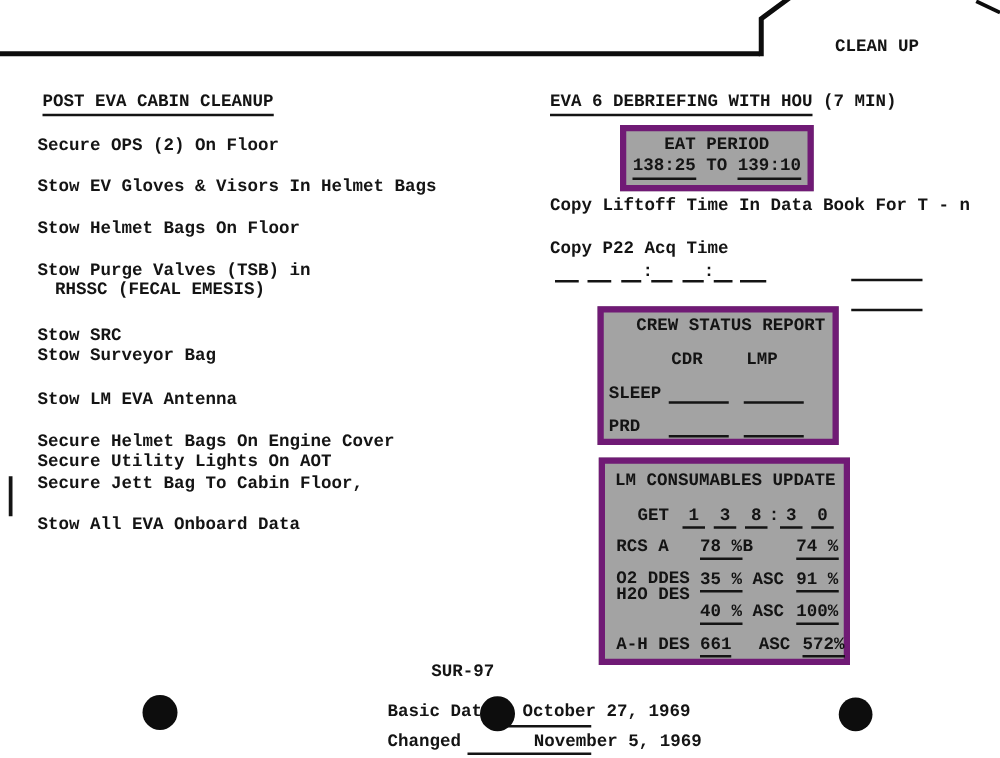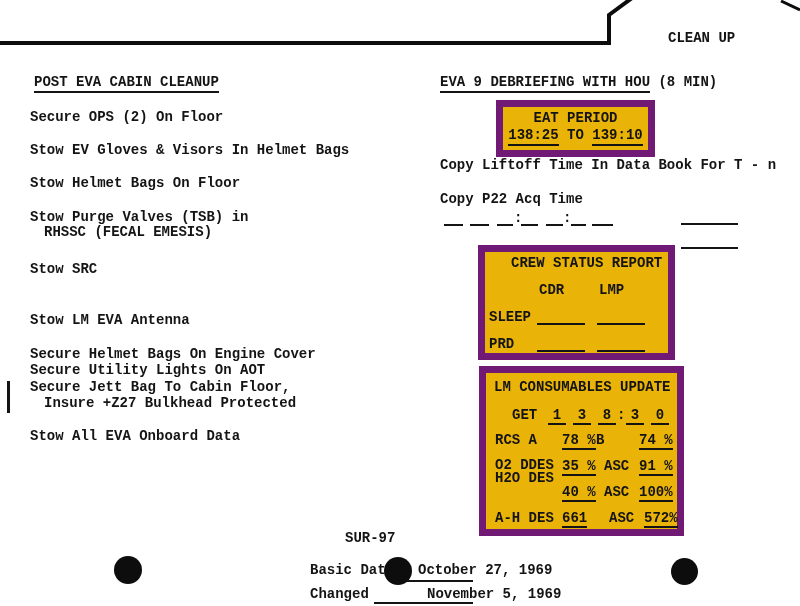--- a/index.html
+++ b/index.html
@@ -7,21 +7,21 @@
     position:relative;width:800px;height:606px;background:#ffffff;
     font-family:"Liberation Mono","DejaVu Sans Mono",monospace;
     color:#141414;overflow:hidden;
   }
   .t{
     position:absolute;font-size:14px;font-weight:700;line-height:16px;
     white-space:pre;letter-spacing:0;
   }
   .u{border-bottom:2px solid #141414;padding-bottom:1px;}
   .bl{position:absolute;height:2px;background:#141414;}
-  .box{position:absolute;border:7px solid #701a75;background:#eab308;}
+  .box{position:absolute;border:5px solid #701a75;background:#a3a3a3;}
   .dot{position:absolute;border-radius:50%;background:#0d0d0d;}
   .vbar{position:absolute;width:3px;background:#141414;}
   .digit{
     display:inline-block;position:absolute;width:18px;text-align:center;
     border-bottom:2px solid #141414;font-size:14px;font-weight:700;white-space:pre;
   }
   .val{border-bottom:2px solid #141414;padding-bottom:0;}
   svg.rule{position:absolute;top:0;left:0;}
 </style>
 </head>
@@ -38,30 +38,30 @@
   <div class="t" style="left:668px;top:30px;">CLEAN UP</div>
 
   <div class="t u" style="left:34px;top:74px;">POST EVA CABIN CLEANUP</div>
 
   <div class="t" style="left:30px;top:109px;">Secure OPS (2) On Floor</div>
   <div class="t" style="left:30px;top:142px;">Stow EV Gloves &amp; Visors In Helmet Bags</div>
   <div class="t" style="left:30px;top:175px;">Stow Helmet Bags On Floor</div>
   <div class="t" style="left:30px;top:209px;">Stow Purge Valves (TSB) in</div>
   <div class="t" style="left:44px;top:224px;">RHSSC (FECAL EMESIS)</div>
   <div class="t" style="left:30px;top:261px;">Stow SRC</div>
+  <div class="t" style="left:30px;top:277px;">Stow Surveyor Bag</div>
   <div class="t" style="left:30px;top:312px;">Stow LM EVA Antenna</div>
   <div class="t" style="left:30px;top:346px;">Secure Helmet Bags On Engine Cover</div>
   <div class="t" style="left:30px;top:362px;">Secure Utility Lights On AOT</div>
   <div class="t" style="left:30px;top:379px;">Secure Jett Bag To Cabin Floor,</div>
-  <div class="t" style="left:44px;top:395px;">Insure +Z27 Bulkhead Protected</div>
-  <div class="t" style="left:30px;top:428px;">Stow All EVA Onboard Data</div>
+  <div class="t" style="left:30px;top:412px;">Stow All EVA Onboard Data</div>
 
   <div class="vbar" style="left:7px;top:381px;height:32px;"></div>
 
-  <div class="t" style="left:440px;top:74px;"><span class="u">EVA 9 DEBRIEFING WITH HOU</span><span> (8 MIN)</span></div>
+  <div class="t" style="left:440px;top:74px;"><span class="u">EVA 6 DEBRIEFING WITH HOU</span><span> (7 MIN)</span></div>
 
   <div class="box" style="left:496px;top:100px;width:145px;height:43px;">
     <div class="t" style="left:0;top:3px;width:145px;text-align:center;">EAT PERIOD</div>
     <div class="t" style="left:0;top:20px;width:145px;text-align:center;"><span class="u">138:25</span><span> TO </span><span class="u">139:10</span></div>
   </div>
 
   <div class="t" style="left:440px;top:157px;">Copy Liftoff Time In Data Book For T - n</div>
 
   <div class="t" style="left:440px;top:191px;">Copy P22 Acq Time</div>
 

